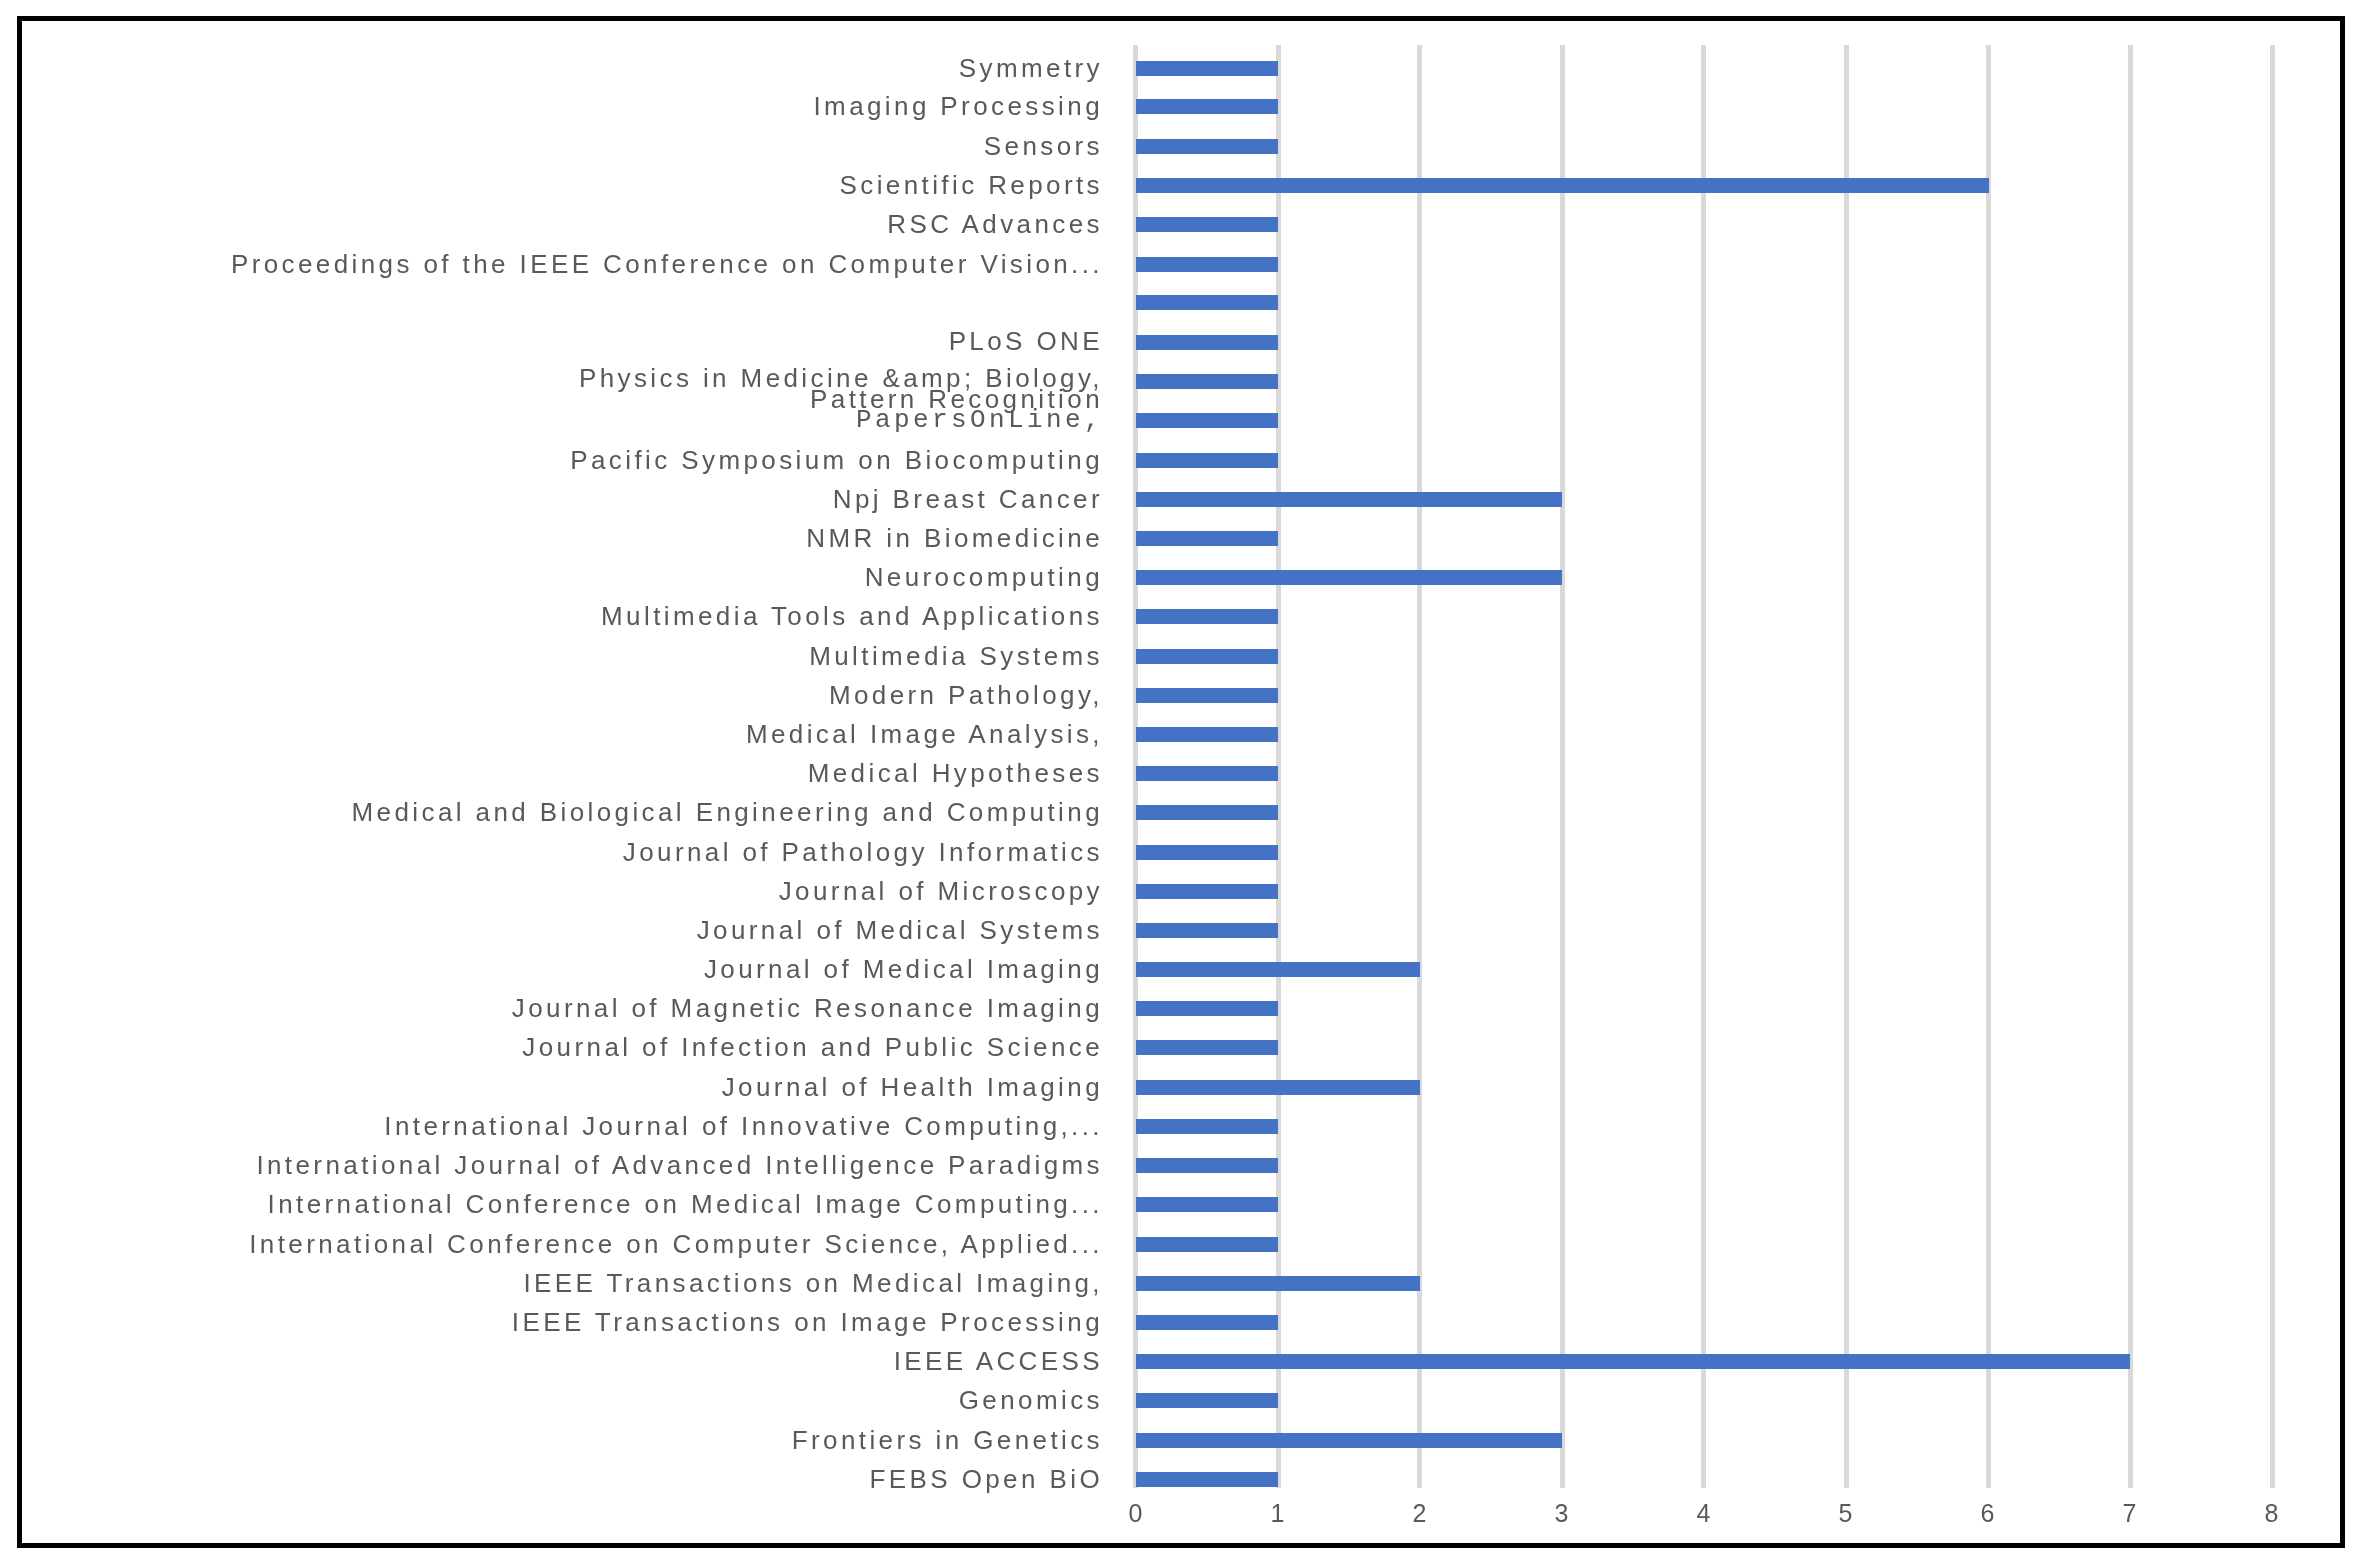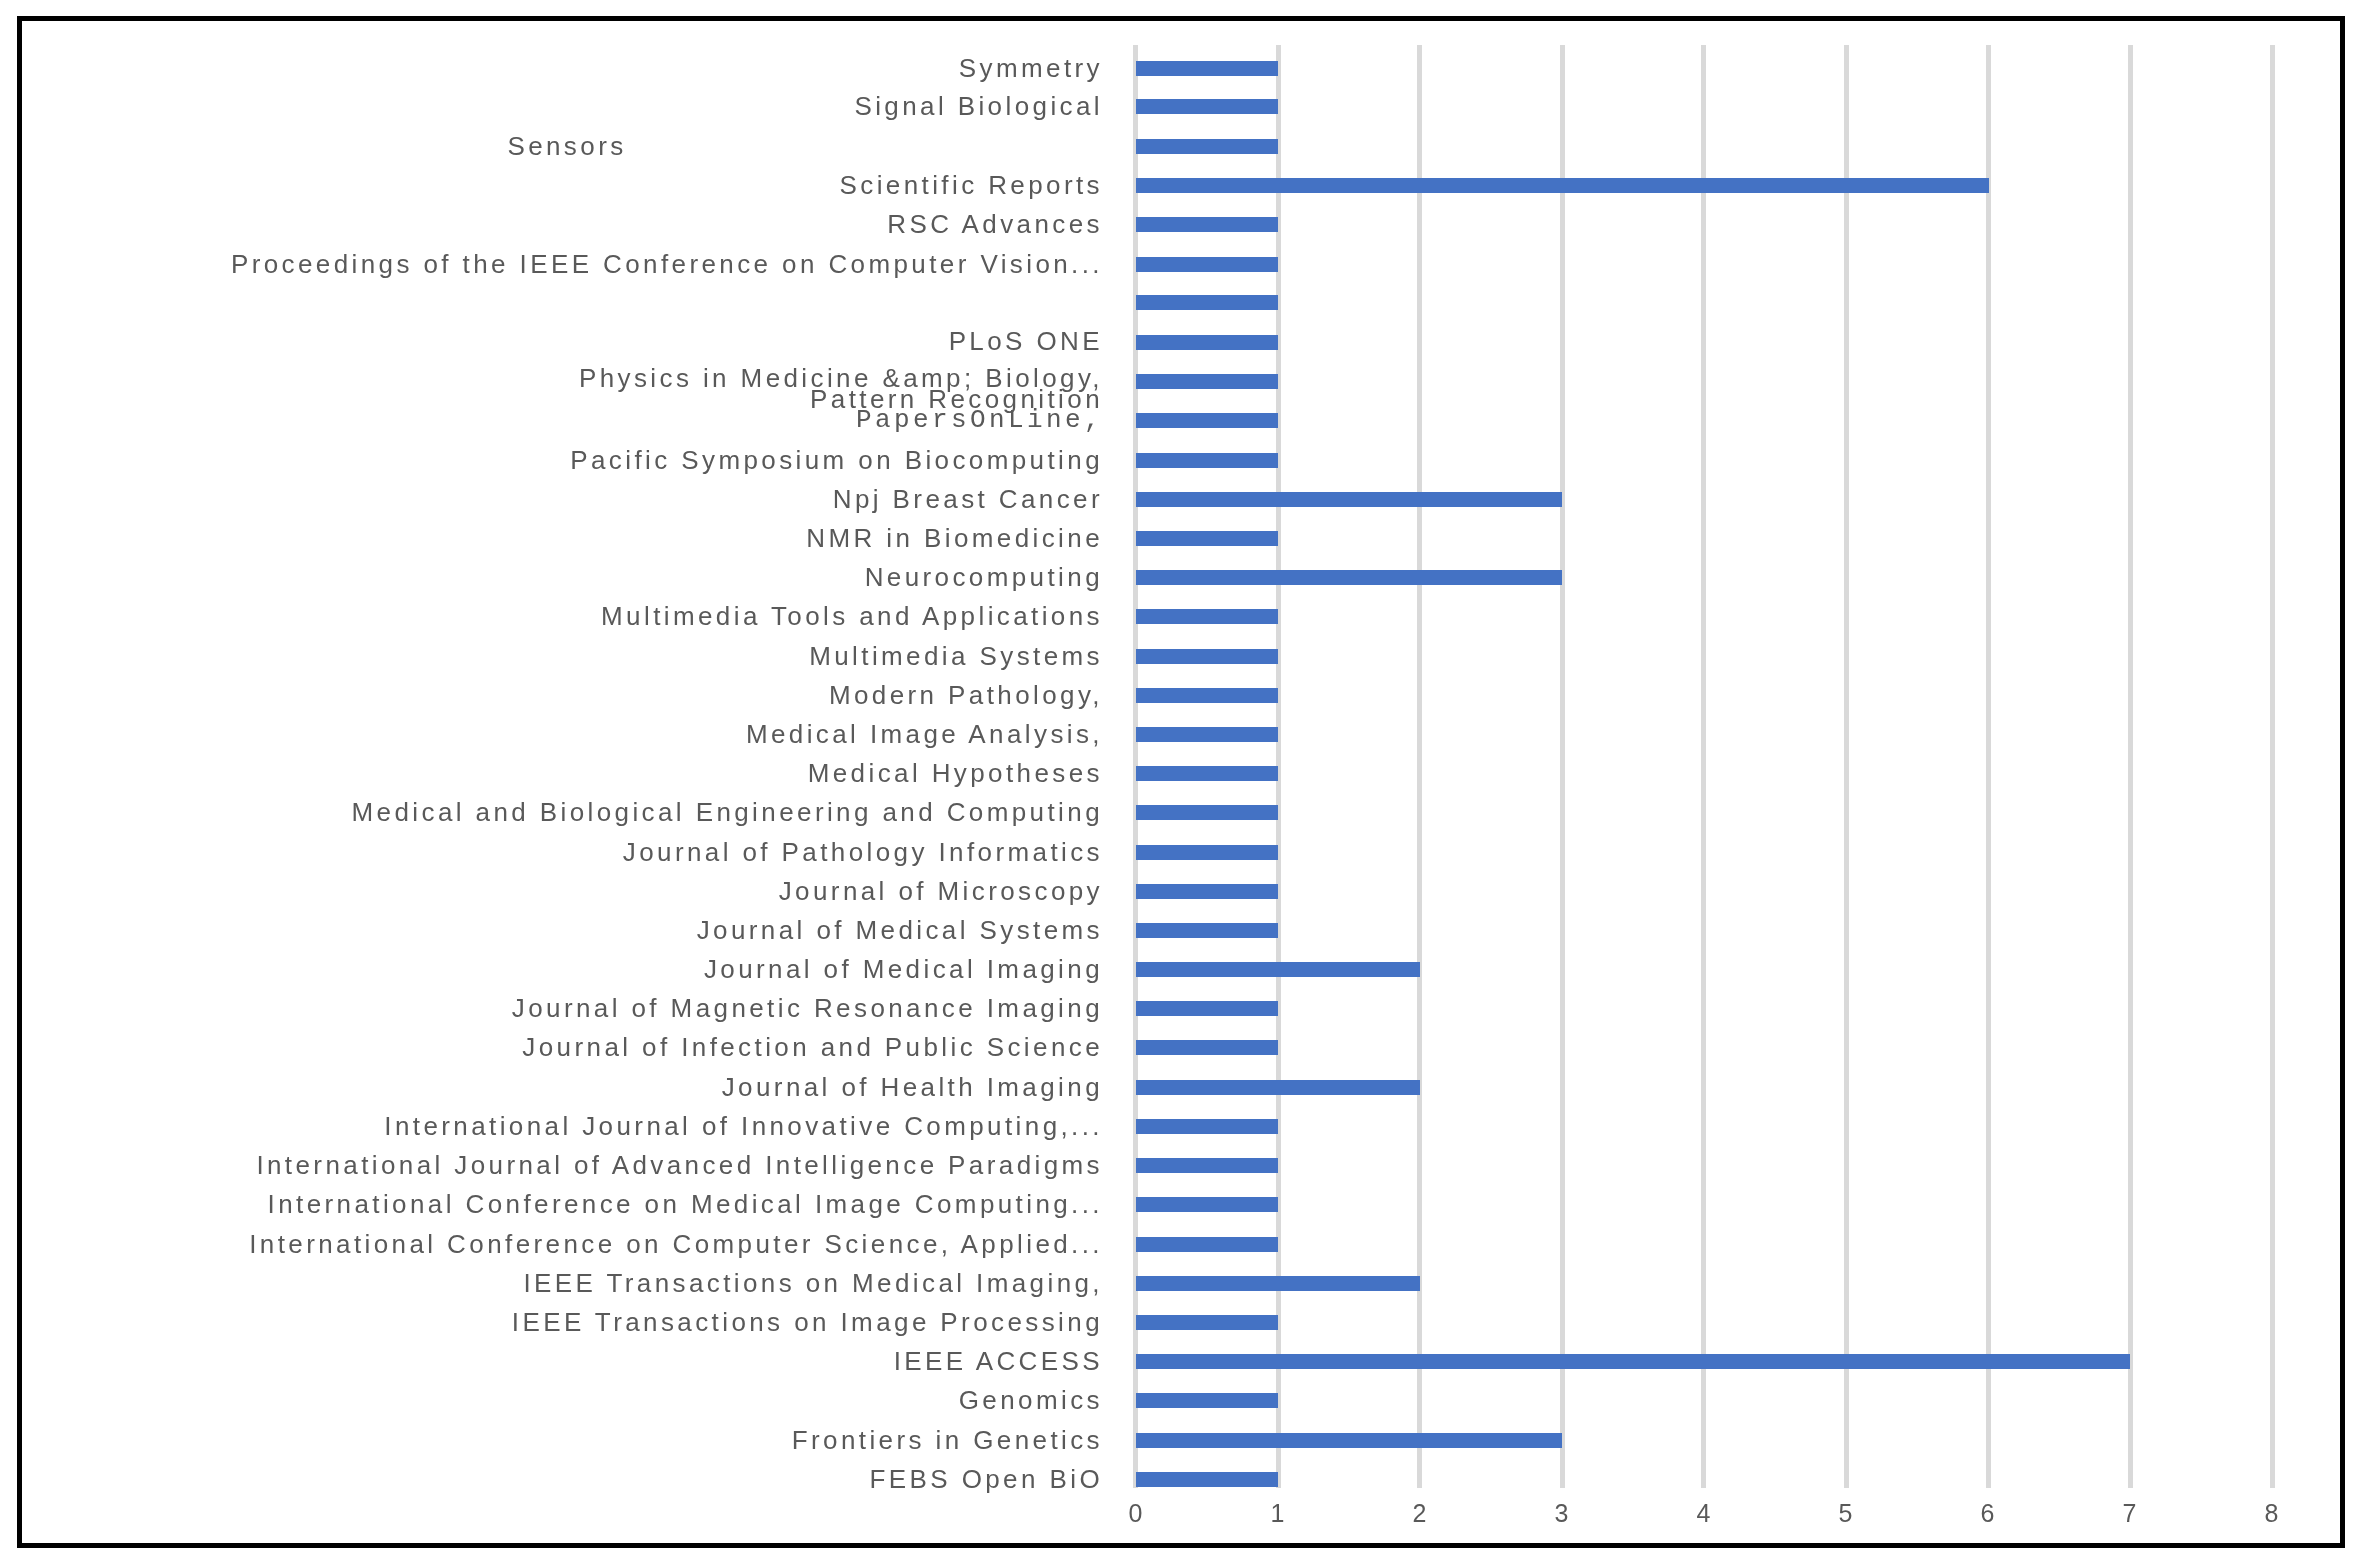--- a/index.html
+++ b/index.html
@@ -76,23 +76,23 @@
     <div class="gridline" style="left: 1844px;"></div>
     <div class="x-tick" style="left: 1806px;">5</div>
     <div class="gridline" style="left: 1986px;"></div>
     <div class="x-tick" style="left: 1948px;">6</div>
     <div class="gridline" style="left: 2128px;"></div>
     <div class="x-tick" style="left: 2090px;">7</div>
     <div class="gridline" style="left: 2270px;"></div>
     <div class="x-tick" style="left: 2232px;">8</div>
     <div class="cat-label" style="top: 49px;">Symmetry</div>
     <div class="bar" style="left: 1136px; top: 61px; width: 142px;"></div>
-    <div class="cat-label" style="top: 87px;">Signal Biological</div>
+    <div class="cat-label" style="top: 87px;">Imaging Processing</div>
     <div class="bar" style="left: 1136px; top: 99px; width: 142px;"></div>
-    <div class="cat-label" style="top: 127px; text-align: center;">Sensors</div>
+    <div class="cat-label" style="top: 127px;">Sensors</div>
     <div class="bar" style="left: 1136px; top: 139px; width: 142px;"></div>
     <div class="cat-label" style="top: 166px;">Scientific Reports</div>
     <div class="bar" style="left: 1136px; top: 178px; width: 853px;"></div>
     <div class="cat-label" style="top: 205px;">RSC Advances</div>
     <div class="bar" style="left: 1136px; top: 217px; width: 142px;"></div>
     <div class="cat-label" style="top: 245px;">Proceedings of the IEEE Conference on Computer Vision...</div>
     <div class="bar" style="left: 1136px; top: 257px; width: 142px;"></div>
     <div class="cat-label" style="top: 283px; margin-top: 39px;">PLoS ONE</div>
     <div class="bar" style="left: 1136px; top: 295px; width: 142px;"></div>
     <div class="cat-label" style="top: 323px; margin-top: 36px;">Physics in Medicine &amp;amp; Biology,</div>

